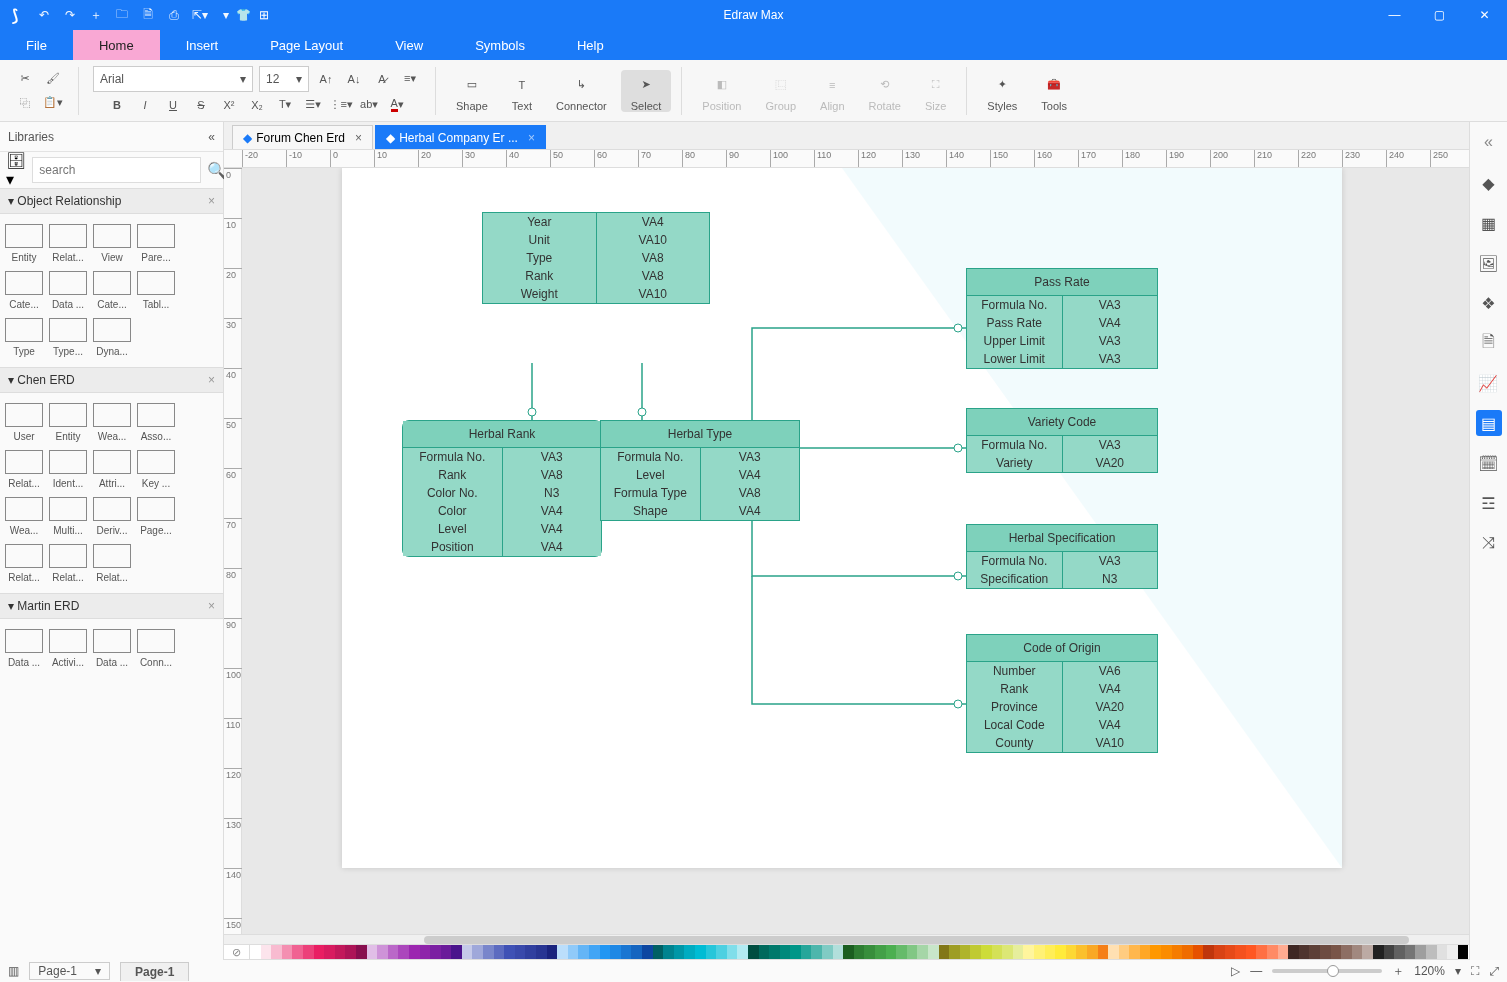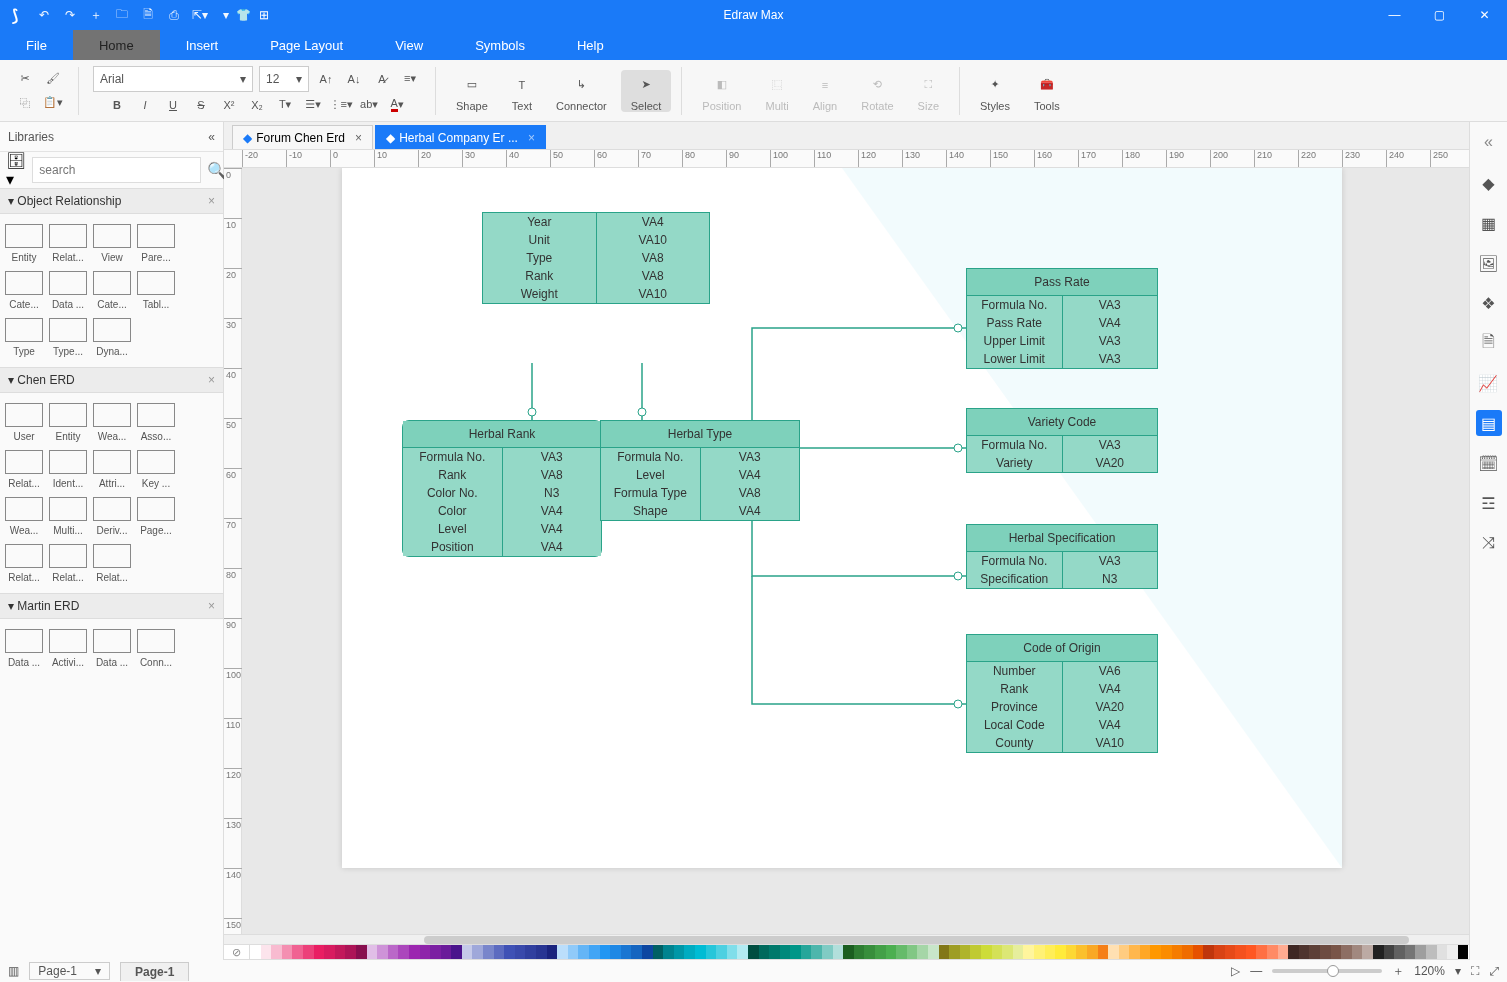--- a/index.html
+++ b/index.html
@@ -11,21 +11,21 @@
 .titlebar .qat { display:flex; gap:6px; margin-left:4px; }
 .titlebar .qat-btn { width:20px; height:20px; display:flex; align-items:center; justify-content:center; cursor:pointer; opacity:.95; }
 .titlebar .app-title { position:absolute; left:50%; transform:translateX(-50%); }
 .titlebar .win-controls { margin-left:auto; display:flex; }
 .titlebar .win-btn { width:45px; height:30px; display:flex; align-items:center; justify-content:center; cursor:pointer; }
 .titlebar .win-extra { display:flex; gap:8px; margin-right:10px; align-items:center; }
 
 
 .menubar { height:30px; background:#1a7af8; display:flex; color:#fff; font-size:13px; }
 .menubar .tab { padding:0 26px; display:flex; align-items:center; cursor:pointer; }
-.menubar .tab.active { background:#737373; color:#222; }
+.menubar .tab.active { background:#f9a8d4; color:#222; }
 .ribbon { height:62px; background:#f7f7f7; border-bottom:1px solid #ddd; display:flex; align-items:center; padding:0 10px; gap:4px; font-size:11px; color:#555; }
 .ribbon .grp { display:flex; flex-direction:column; align-items:center; gap:2px; padding:0 4px; }
 .ribbon .sep { width:1px; height:48px; background:#ddd; margin:0 6px; }
 .ribbon .combo { height:26px; border:1px solid #ccc; background:#fff; display:flex; align-items:center; padding:0 6px; font-size:12px; }
 .ribbon .mini-row { display:flex; gap:6px; align-items:center; }
 .ribbon .mini-btn { width:22px; height:22px; display:flex; align-items:center; justify-content:center; color:#555; }
 .ribbon .big { display:flex; flex-direction:column; align-items:center; padding:0 10px; cursor:pointer; position:relative; }
 .ribbon .big.sel { background:#dedede; border-radius:4px; }
 .ribbon .big .ic { height:30px; display:flex; align-items:center; }
 .ribbon .big.dis { color:#bbb; }
@@ -180,21 +180,21 @@
       <div class="ic">➤</div>
       <div>Select</div>
     </div>
   <div class="sep"></div>
   <div class="big dis">
       <div class="ic">◧</div>
       <div>Position</div>
     </div>
   <div class="big dis">
       <div class="ic">⿺</div>
-      <div>Multi</div>
+      <div>Group</div>
     </div>
   <div class="big dis">
       <div class="ic">≡</div>
       <div>Align</div>
     </div>
   <div class="big dis">
       <div class="ic">⟲</div>
       <div>Rotate</div>
     </div>
   <div class="big dis">

